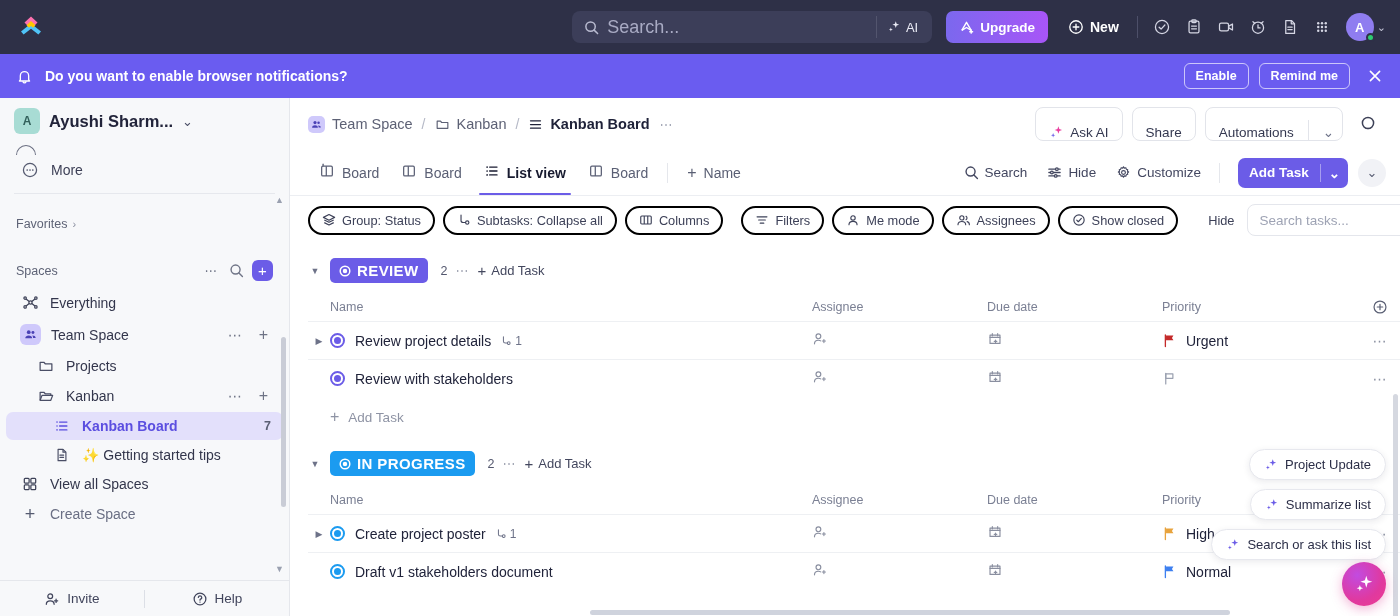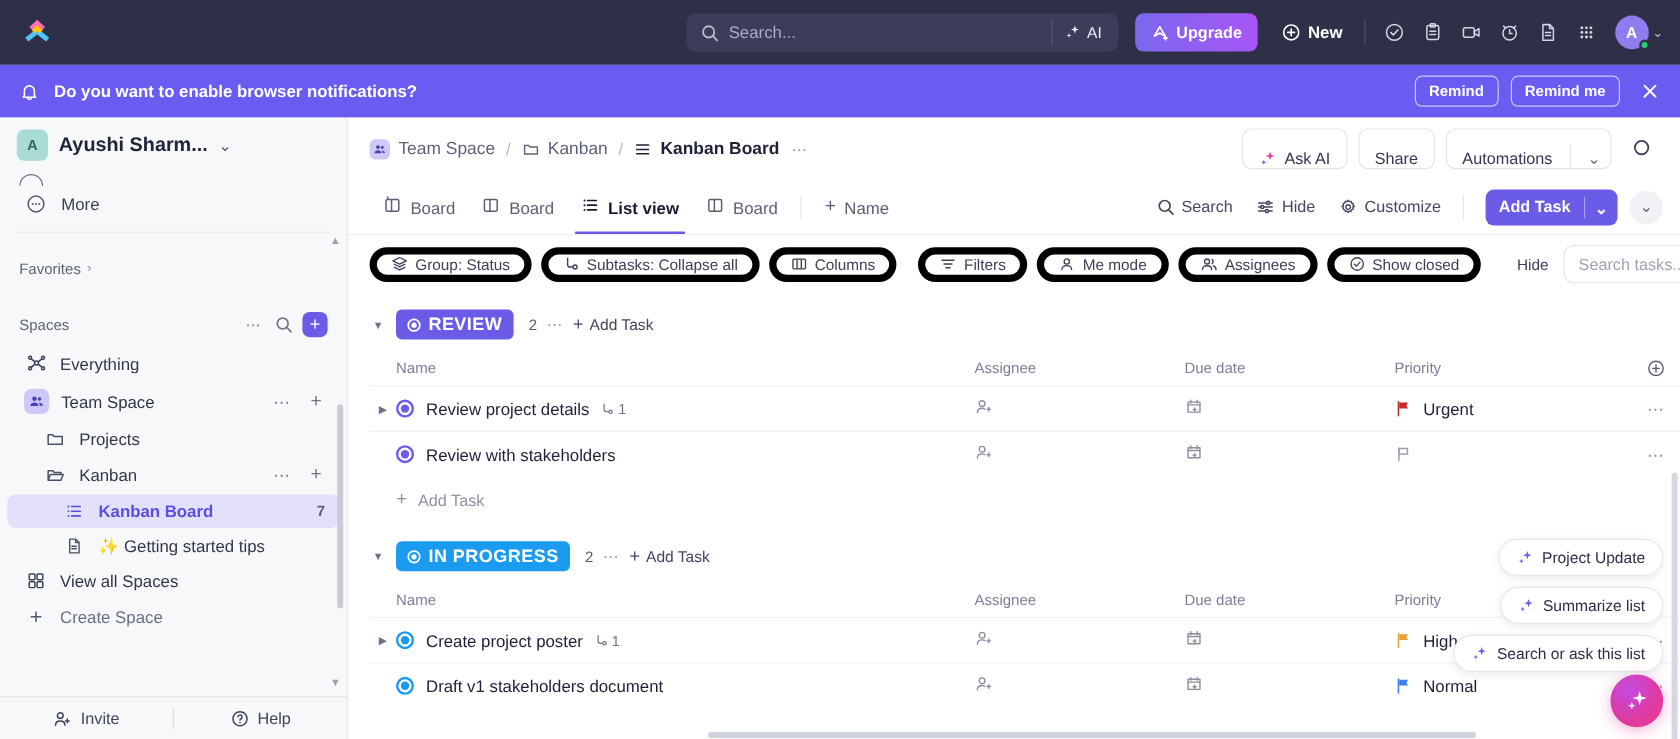--- a/index.html
+++ b/index.html
@@ -19,21 +19,21 @@
   }
   .logo { width:34px; height:34px; display:flex; align-items:center; justify-content:center; cursor:pointer; }
   .topnav-spacer { flex:1; }
   .searchwrap {
     display:flex; align-items:center; background:#3c3e59; border-radius:8px;
     height:32px; width:360px; padding:0 4px 0 12px;
   }
   .searchwrap .sicon { display:flex; align-items:center; color:#b9bbd0; margin-right:8px; }
   .search-input {
     background:transparent; border:none; outline:none; color:#dcdde9;
-    font-family:"Liberation Sans", sans-serif; font-size:14px; flex:1; height:30px;
+    font-family:"Liberation Sans", sans-serif; font-size:18px; flex:1; height:30px;
   }
   .search-input::placeholder { color:#a9abc4; }
   .ai-pill {
     display:flex; align-items:center; gap:5px; color:#e9eaf4; font-size:13px;
     padding:4px 10px; border-left:1px solid #53556e; height:22px; cursor:pointer;
   }
   .upgrade-btn {
     margin-left:14px; display:flex; align-items:center; gap:6px;
     background:linear-gradient(90deg,#7b68ee 0%, #a855f7 100%);
     color:#fff; font-weight:bold; font-size:13.5px; border-radius:7px;
@@ -172,21 +172,21 @@
   .addtask-btn .dv { width:1px; height:18px; background:rgba(255,255,255,.4); }
   .addtask-btn .cv { padding:0 8px; display:flex; align-items:center; }
   .round-chev {
     width:28px; height:28px; border-radius:50%; background:#f1f2f6; margin-left:10px;
     display:flex; align-items:center; justify-content:center; cursor:pointer; color:#555a70;
   }
   .tab-act { display:flex; align-items:center; gap:6px; font-size:13.5px; color:#434760; padding:0 10px; cursor:pointer; }
 
   .filterbar { height:48px; flex:0 0 48px; display:flex; align-items:center; padding:0 14px 0 18px; }
   .chip {
-    display:flex; align-items:center; gap:6px; border:6px solid #000000; border-radius:16px;
+    display:flex; align-items:center; gap:6px; border:2px solid #000000; border-radius:16px;
     height:29px; padding:0 12px; font-size:12.8px; color:#3d4158; margin-right:8px;
     cursor:pointer; background:#fff; white-space:nowrap;
   }
   .chip-div { width:1px; height:20px; background:#e5e7ec; margin:0 8px 0 2px; }
   .hidebtn { font-size:12.8px; color:#3d4158; padding:0 12px; cursor:pointer; }
   .tasksearch {
     border:1px solid #e4e6ec; border-radius:8px; height:32px; width:222px;
     padding:0 12px; font-size:13.5px; color:#3d4158; outline:none;
     font-family:"Liberation Sans",sans-serif; background:#fff;
   }
@@ -353,21 +353,21 @@
 
   <div class="banner">
     <span class="banner-icon">
       <svg width="17" height="17" viewBox="0 0 18 18" fill="none" stroke="#fff" stroke-width="1.4">
         <path d="M4.6 12.4 V8.2 a4.4 4.4 0 0 1 8.8 0 v4.2 l1 1.4 H3.6 Z" stroke-linejoin="round"></path>
         <path d="M7.4 14.6 a1.7 1.7 0 0 0 3.2 0" stroke-linecap="round"></path>
       </svg>
     </span>
     <span class="banner-text">Do you want to enable browser notifications?</span>
     <span class="banner-spacer"></span>
-    <button class="banner-btn">Remind</button>
+    <button class="banner-btn">Enable</button>
     <button class="banner-btn">Remind me</button>
     <span class="banner-close">
       <svg width="18" height="18" viewBox="0 0 18 18" fill="none" stroke="#fff" stroke-width="1.6" stroke-linecap="round">
         <path d="M4.4 4.4 L13.6 13.6 M13.6 4.4 L4.4 13.6"></path>
       </svg>
     </span>
   </div>
 
   <div class="bodywrap">
 

